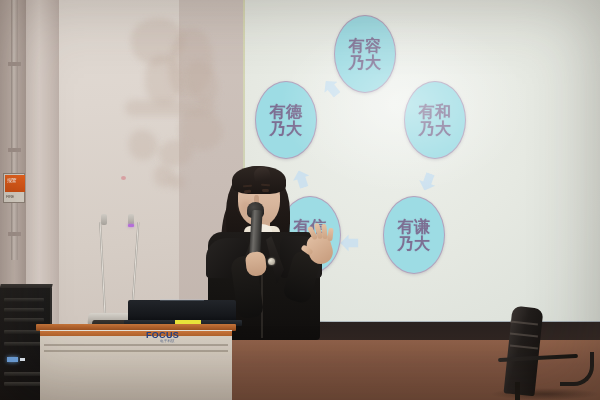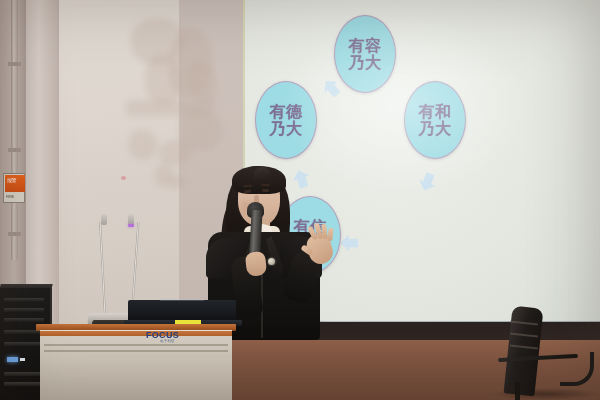--- a/index.html
+++ b/index.html
@@ -548,20 +548,24 @@
       <div class="bubble" style="left:91px; top:17px; width:62px; height:78px;">
         <div class="bubble-text">有容
 乃大</div>
       </div>
 
       <div class="bubble" style="left:161px; top:83px; width:62px; height:78px;">
         <div class="bubble-text">有和
 乃大</div>
       </div>
 
+      <div class="bubble" style="left:140px; top:198px; width:62px; height:78px;">
+        <div class="bubble-text">有谦
+乃大</div>
+      </div>
 
       <div class="bubble" style="left:36px; top:198px; width:62px; height:78px;">
         <div class="bubble-text">有信
 乃大</div>
       </div>
 
       <div class="bubble" style="left:12px; top:83px; width:62px; height:78px;">
         <div class="bubble-text">有德
 乃大</div>
       </div>

